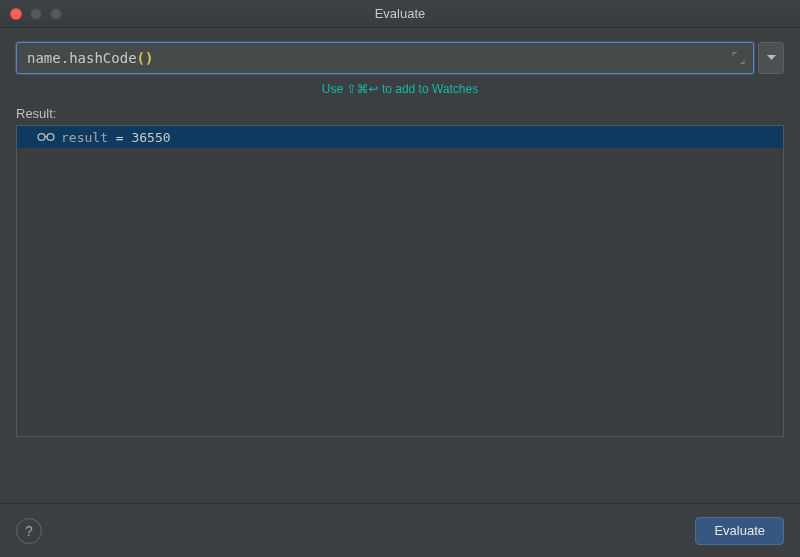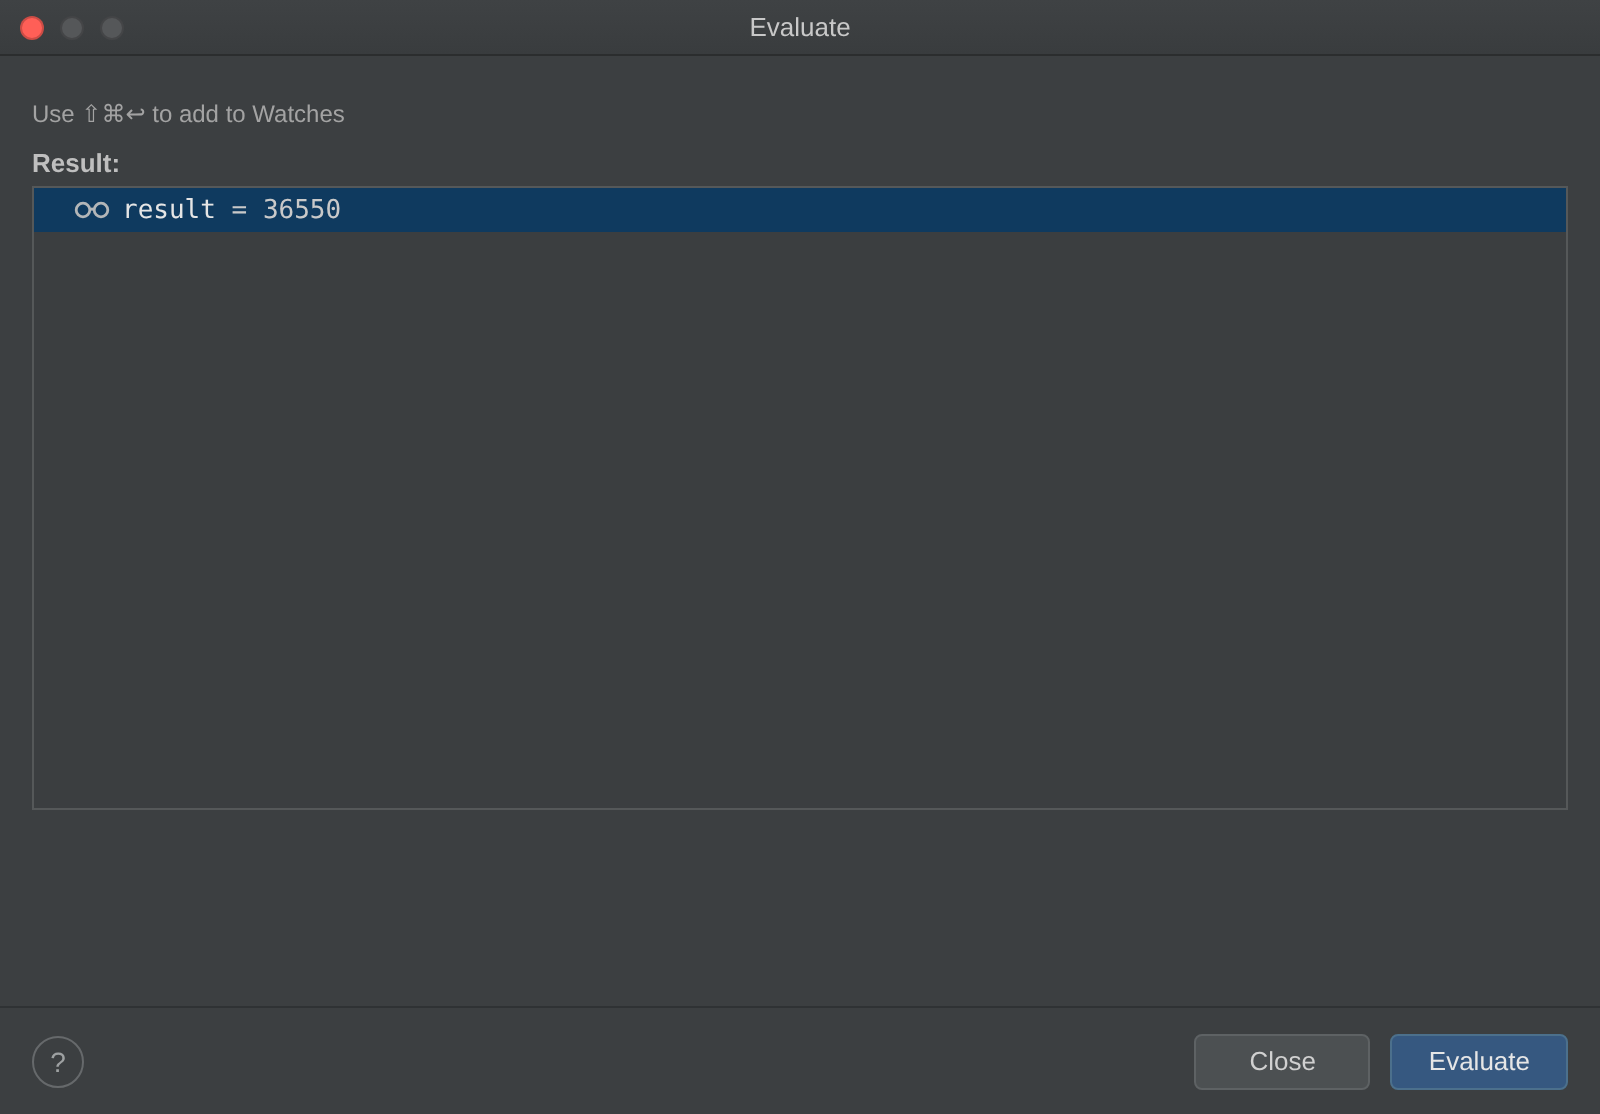--- a/index.html
+++ b/index.html
@@ -85,29 +85,28 @@
       background: #4c5052;
       border: 1px solid #5b5f61;
       border-radius: 3px;
       display: flex;
       align-items: center;
       justify-content: center;
       color: #bcbcbc;
     }
     .history-btn svg { display: block; }
     .hint {
-      text-align: left;
-      color: #a3a3a3;
+      text-align: center;
+      color: #14b8a6;
       font-size: 12px;
       margin-top: 8px;
     }
     .result-label {
       margin-top: 10px;
       margin-bottom: 4px;
-      font-weight: bold;
     }
     .result-panel {
       background: #3b3e40;
       border: 1px solid #555859;
       border-top: 1px solid #555859;
       height: 312px;
       border-radius: 0;
       overflow: hidden;
     }
     .result-row {
@@ -119,21 +118,21 @@
       font-family: "Menlo","Consolas",monospace;
       font-size: 13px;
       gap: 6px;
     }
     .glasses-icon {
       color: #b3b6b8;
       display: inline-flex;
       align-items: center;
     }
     .glasses-icon svg { display: block; }
-    .res-name { color: #e5e5e5; text-align: center; }
+    .res-name { color: #a3a3a3; text-align: center; }
     .res-eq { color: #c9c9c9; }
     .res-val { color: #c9c9c9; }
     .footer {
       position: absolute;
       bottom: 0;
       left: 0;
       right: 0;
       height: 54px;
       border-top: 1px solid #2f3234;
       display: flex;
@@ -182,20 +181,38 @@
   <div class="traffic">
     <span class="tl-red"></span>
     <span class="tl-gray"></span>
     <span class="tl-gray"></span>
   </div>
   <div class="title">Evaluate</div>
 </div>
 
 <div class="content">
 
+  <div class="expr-row">
+    <div class="expr-input">
+      <span class="code-plain">name.hashCode</span>
+        <span class="code-paren-open">(</span>
+        <span class="code-paren-close">)</span>
+      <span class="expand-icon">
+        <svg width="13" height="13" viewBox="0 0 13 13">
+          <path d="M1 5 L1 1 L5 1 M3 3 L1 1" stroke="#7a7f81" stroke-width="1" fill="none"></path>
+          <path d="M12 8 L12 12 L8 12 M10 10 L12 12" stroke="#7a7f81" stroke-width="1" fill="none"></path>
+        </svg>
+      </span>
+    </div>
+    <div class="history-btn">
+      <svg width="9" height="6" viewBox="0 0 9 6">
+          <path d="M0 0 L4.5 5 L9 0 Z" fill="#bcbcbc"></path>
+        </svg>
+    </div>
+  </div>
 
   <div class="hint">Use ⇧⌘↩ to add to Watches</div>
 
   <div class="label result-label">Result:</div>
 
   <div class="result-panel">
     <div class="result-row">
       <span class="glasses-icon">
         <svg width="18" height="10" viewBox="0 0 18 10">
           <circle cx="4.5" cy="5" r="3.4" stroke="#b3b6b8" stroke-width="1.4" fill="none"></circle>
@@ -206,15 +223,14 @@
       <span>
         <span class="res-name">result</span><span class="res-eq"> = </span><span class="res-val">36550</span>
       </span>
     </div>
   </div>
 </div>
 
 <div class="footer">
   <div class="help-btn">?</div>
   <div class="spacer"></div>
-  <div class="btn">Close</div>
   <div class="btn primary">Evaluate</div>
 </div>
 
 </body></html>

